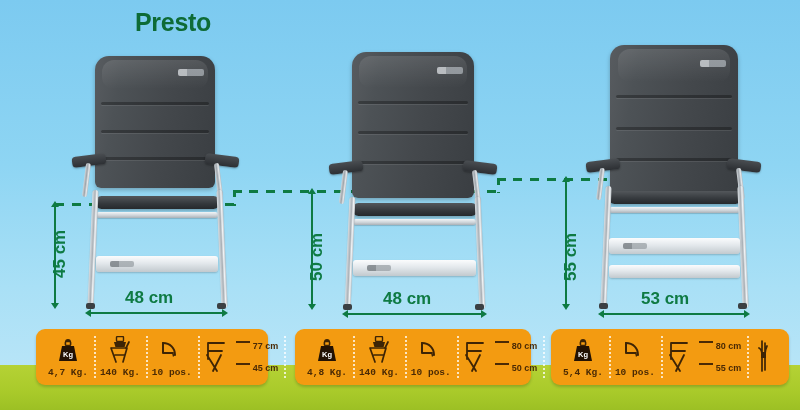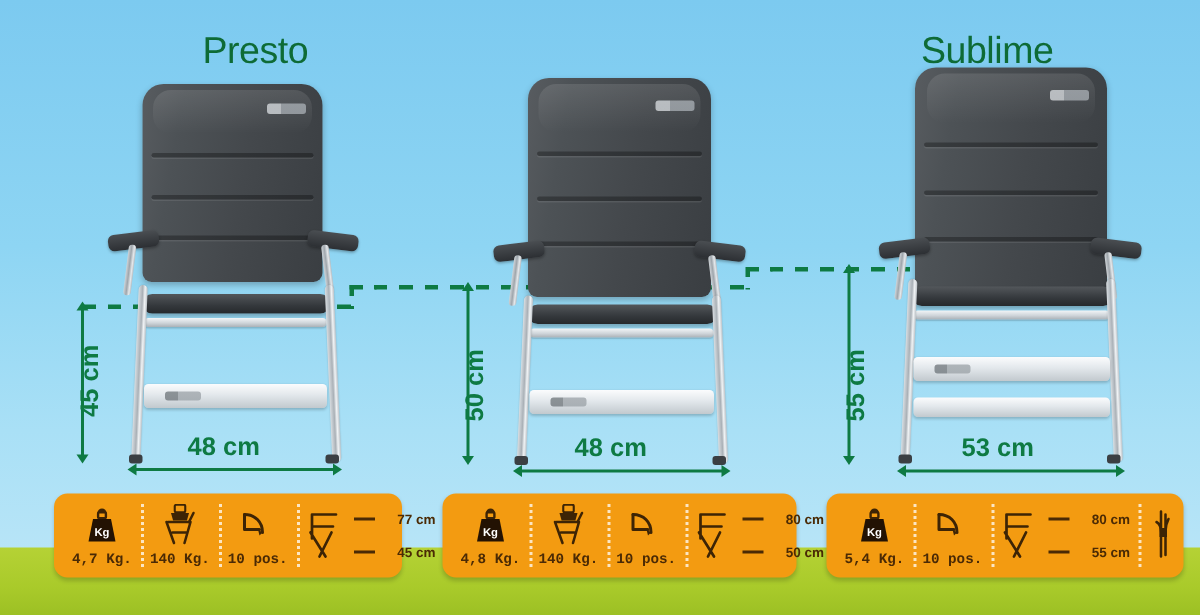--- a/index.html
+++ b/index.html
@@ -12,22 +12,22 @@
   #stage{
     position:absolute;inset:0;
     background:linear-gradient(to bottom,#7ccaf0 0%,#8ed5f3 40%,#a9e0f6 70%,#bfe7f8 100%);
   }
   .grass{
     position:absolute;left:0;right:0;bottom:0;height:45px;
     background:linear-gradient(to bottom,#b5d235 0%,#a9ca2a 60%,#9cc024 100%);
   }
   
   .title{
-    position:absolute;top:20px;
-    font-size:25px;font-weight:normal;color:#0e6b36;
+    position:absolute;top:8px;
+    font-size:25px;font-weight:bold;color:#0e6b36;
     letter-spacing:-0.3px;white-space:nowrap;
   }
   
   .chair{position:absolute;}
   .back{
     position:absolute;left:0;top:0;
     background:linear-gradient(100deg,#585c60 0%,#4d5256 20%,#44484c 55%,#3a3e42 100%);
     border-radius:14px 14px 6px 6px;
     box-shadow:0 2px 4px rgba(0,0,0,.25);
     overflow:hidden;
@@ -124,34 +124,33 @@
   .cell + .cell:before{
     content:"";position:absolute;left:0;top:4px;bottom:4px;width:0;
     border-left:2px dotted rgba(255,255,255,.75);
   }
   .cell .ico{height:30px;display:flex;align-items:center;justify-content:center;}
   .cell .val{
     font-size:9.5px;font-weight:bold;color:#4a2a05;margin-top:2px;white-space:nowrap;font-family:Liberation Mono, monospace;
   }
   .cell.wide{flex-direction:row;align-items:center;padding-top:0;}
   .dimcol{display:flex;flex-direction:column;justify-content:center;margin-left:2px;}
-  .dimrow{display:flex;align-items:center;gap:15px;}
+  .dimrow{display:flex;align-items:flex-start;gap:3px;}
   .dimrow .txt{font-size:9px;font-weight:bold;color:#4a2a05;white-space:nowrap;}
   .lead{width:14px;height:2px;background:#4a2a05;}
   svg{display:block;}
 </style>
 </head>
 <body>
 
 <div id="stage">
 
   <div class="grass"></div>
 
   <div class="title" style="left:135px;">Presto</div>
-  <div class="title" style="left:614px;">Sublime</div>
 
   <div class="dashline" style="left:55px;top:203px;width:180px;"></div>
   <div class="dashline" style="left:233px;top:190px;width:18px;"></div>
   <div class="dashvert" style="left:233px;top:190px;height:16px;"></div>
   <div class="dashline" style="left:249px;top:190px;width:250px;"></div>
   <div class="dashline" style="left:497px;top:178px;width:18px;"></div>
   <div class="dashvert" style="left:497px;top:178px;height:15px;"></div>
   <div class="dashline" style="left:513px;top:178px;width:125px;"></div>
 
   <div class="chair">

